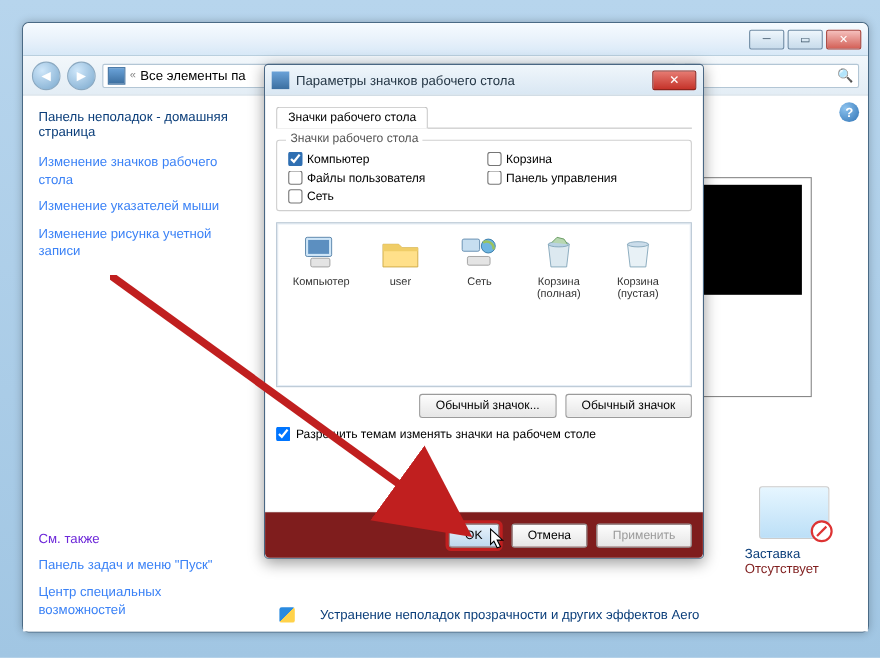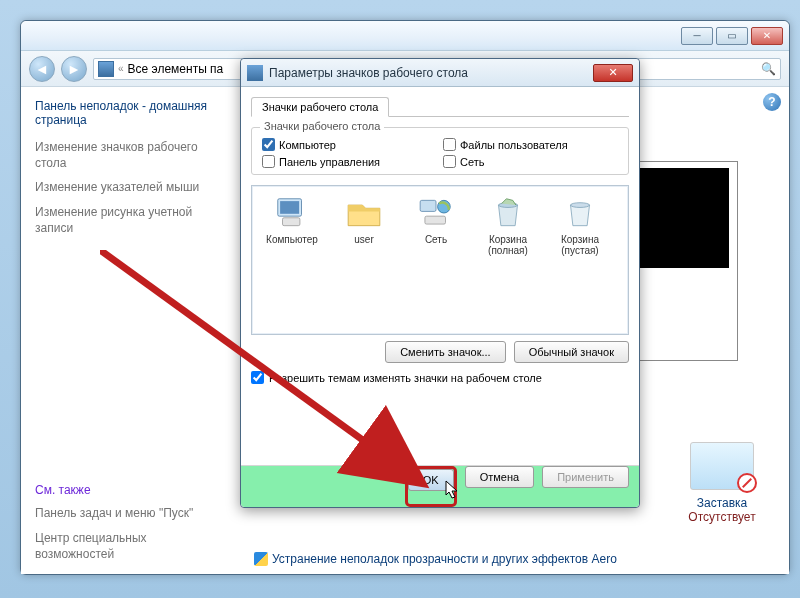--- a/index.html
+++ b/index.html
@@ -64,49 +64,49 @@
   .search-icon{ color:#6b92b3; font-size:12px;}
   
   .body { flex:1; display:flex; background:#fff; position:relative;}
   .sidebar {
     width:215px; padding:12px 14px;
     border-right: none;
     display:flex; flex-direction:column; gap:8px;
     font-size:12px;
   }
   .sidebar .header { color:#0b3e7a; margin-bottom:4px; }
-  .sidebar .link { color:#737373; cursor:pointer; line-height:1.35;}
+  .sidebar .link { color:#3b82f6; cursor:pointer; line-height:1.35;}
   .sidebar .seealso-title { color:#6d28d9; margin-top:auto; padding-top:8px;}
   .content {
     flex:1; padding:18px 22px; position:relative;
   }
   .help-icon {
     position:absolute; right:8px; top:6px; width:18px;height:18px; border-radius:50%;
     background:radial-gradient(circle at 30% 30%,#8cc2ee,#2f73b5);
     color:#fff; text-align:center; line-height:18px; font-weight:bold; font-size:12px;
   }
   .desc-text { color:#2a2a2a; font-size:12px; margin-left:100px; }
   .prev-frame {
     margin-top:12px; margin-left:200px; width:280px; height:200px;
     border:1px solid #888; background:#fff; position:relative;
   }
   .prev-black { position:absolute; right:8px; top:6px; width:150px;height:100px; background:#000;}
   
-  .ss-block { position:absolute; right:22px; bottom:50px; width:90px; text-align:center; }
+  .ss-block { position:absolute; right:22px; bottom:50px; width:90px; }
   .ss-thumb {
     width:64px;height:48px;margin:0 auto 6px;
     border:1px solid #ccc; background:linear-gradient(#e6f6ff,#bcdff7);
     position:relative; border-radius:3px;
   }
   .ss-no { position:absolute; right:-4px;bottom:-4px; width:20px;height:20px;border-radius:50%;
     background:#fff; border:2px solid #d33; }
   .ss-no:after{content:"";position:absolute;left:2px;top:7px;width:12px;height:2px;background:#d33;transform:rotate(-45deg);}
   .ss-cap { color:#0b3e7a; }
   .ss-sub { color:#7f1d1d; }
-  .footer-link { position:absolute; left:18px; bottom:8px; color:#0b3e7a; font-size:12px; display:flex; align-items:center; gap:4px;}
+  .footer-link { position:absolute; left:18px; bottom:8px; color:#0b3e7a; font-size:12px; display:flex; align-items:center; gap:23px;}
   .shield-icon { width:14px;height:14px; background:linear-gradient(135deg,#2a8adf 50%,#ffd24a 50%); border-radius:2px; }
   
   .dialog {
     position:absolute; left:240px; top:58px; width:400px; height:450px;
     background:#fff; border:1px solid #4a6783; border-radius:4px;
     box-shadow:0 3px 14px rgba(0,0,0,.4);
     display:flex; flex-direction:column;
   }
   .dlg-title {
     height:28px; background:linear-gradient(#f0f6fb,#d9e7f3);
@@ -152,22 +152,22 @@
   .itm svg { width:38px; height:38px; display:block; margin:0 auto 2px;}
   
   .iconbtns { display:flex; justify-content:flex-end; gap:8px; margin-top:6px;}
   .std-btn {
     height:22px; padding:0 14px; border:1px solid #9b9b9b; border-radius:3px;
     background:linear-gradient(#fdfdfd,#e6e6e6); font-size:11px; cursor:pointer;
   }
   .allow-row { margin-top:8px; font-size:11px; display:flex; align-items:center; gap:5px;}
   
   .dlg-footer {
-    height:42px; background:#86efac; border-top:1px solid #d6d6d6;
-    display:flex; justify-content:flex-end; gap:8px; padding:0 10px;
+    height:42px; background:#7f1d1d; border-top:1px solid #d6d6d6;
+    display:flex; align-items:center; justify-content:flex-end; gap:8px; padding:0 10px;
     border-radius:0 0 4px 4px;
   }
   .ok-highlight { border:3px solid #c01f1f; border-radius:5px; padding:0;}
   .ok-highlight .std-btn{ background:linear-gradient(#e9f3fb,#bed8ee);}
   .std-btn:disabled { color:#9a9a9a;}
   
   .arrow-svg { position:absolute; left:100px; top:250px; pointer-events:none;}
   
   .cursor-arrow { position:absolute; width:14px;height:20px; pointer-events:none;}
 </style>
@@ -244,20 +244,24 @@
 
     <div class="groupbox">
       <div class="legend">Значки рабочего стола</div>
       <div class="chk-grid">
         <label class="chk">
           <input type="checkbox" checked="" style="">
           <span>Компьютер</span>
         </label>
         <label class="chk">
           <input type="checkbox" style="">
+          <span>Корзина</span>
+        </label>
+        <label class="chk">
+          <input type="checkbox" style="">
           <span>Файлы пользователя</span>
         </label>
         <label class="chk">
           <input type="checkbox" style="">
           <span>Панель управления</span>
         </label>
         <label class="chk">
           <input type="checkbox" style="">
           <span>Сеть</span>
         </label>
@@ -300,21 +304,21 @@
       <div class="itm">
         <svg viewBox="0 0 48 48">
           <path d="M12 14h24l-3 26H15z" fill="#e8f1f6" stroke="#7fa3b8"></path>
           <ellipse cx="24" cy="14" rx="12" ry="3" fill="#cadcea" stroke="#7fa3b8"></ellipse>
         </svg>
         <div>Корзина (пустая)</div>
       </div>
     </div>
 
     <div class="iconbtns">
-      <button class="std-btn">Сменить значок...</button>
+      <button class="std-btn">Обычный значок...</button>
       <button class="std-btn">Обычный значок</button>
     </div>
 
     <label class="allow-row">
       <input type="checkbox" checked="" style="">
       <span>Разрешить темам изменять значки на рабочем столе</span>
     </label>
   </div>
 
   <div class="dlg-footer">

